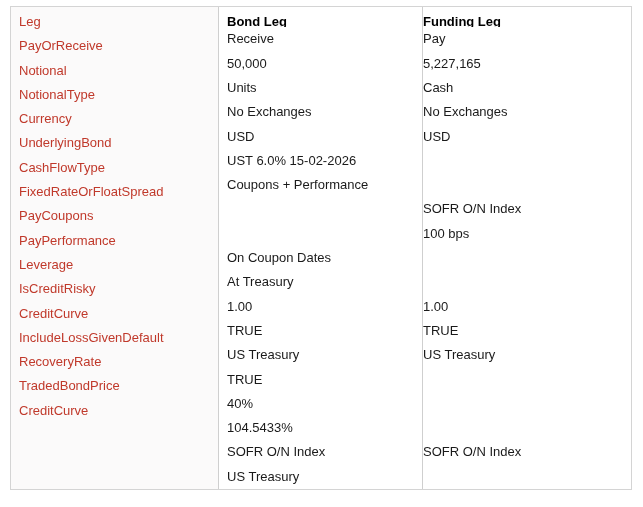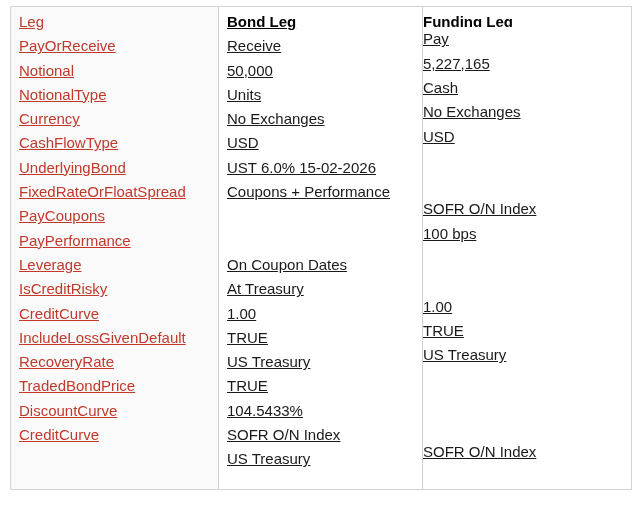--- a/index.html
+++ b/index.html
@@ -53,25 +53,24 @@
     border-right: 1px solid #cfcfcf;
   }
 
   .col-funding {
     flex: 1 1 auto;
   }
 
   .cell {
     height: 24.3px;
     line-height: 24.3px;
-    font-size: 15px;
+    font-size: 13px;
     color: #1a1a1a;
     white-space: nowrap;
     overflow: hidden;
-    text-decoration: underline;
   }
 
   .col-labels .cell {
     text-align: left;
     color: #c0392b;
   }
 
   .col-bond .cell,
   .col-funding .cell {
     text-align: left;
@@ -96,32 +95,31 @@
 
 <div id="term-sheet">
 
   <div class="col col-labels">
     <div class="cell is-header">Leg</div>
     <div>
         <div class="cell">PayOrReceive</div>
         <div class="cell">Notional</div>
         <div class="cell">NotionalType</div>
         <div class="cell">Currency</div>
+        <div class="cell">UnderlyingBond</div>
         <div class="cell">CashFlowType</div>
-        <div class="cell">UnderlyingBond</div>
         <div class="cell">FixedRateOrFloatSpread</div>
         <div class="cell">PayCoupons</div>
         <div class="cell">PayPerformance</div>
         <div class="cell">Leverage</div>
         <div class="cell">IsCreditRisky</div>
         <div class="cell">CreditCurve</div>
         <div class="cell">IncludeLossGivenDefault</div>
         <div class="cell">RecoveryRate</div>
         <div class="cell">TradedBondPrice</div>
-        <div class="cell">DiscountCurve</div>
         <div class="cell">CreditCurve</div>
       </div>
   </div>
 
   <div class="col-gutter"></div>
 
   <div class="col col-bond">
     <div class="cell is-header">Bond Leg</div>
     <div>
         <div class="cell">Receive</div>
@@ -132,20 +130,21 @@
         <div class="cell">UST 6.0% 15-02-2026</div>
         <div class="cell">Coupons + Performance</div>
         <div class="cell is-blank"></div>
         <div class="cell is-blank"></div>
         <div class="cell">On Coupon Dates</div>
         <div class="cell">At Treasury</div>
         <div class="cell">1.00</div>
         <div class="cell">TRUE</div>
         <div class="cell">US Treasury</div>
         <div class="cell">TRUE</div>
+        <div class="cell">40%</div>
         <div class="cell">104.5433%</div>
         <div class="cell">SOFR O/N Index</div>
         <div class="cell">US Treasury</div>
       </div>
   </div>
 
   <div class="col col-funding">
     <div class="cell is-header">Funding Leg</div>
     <div>
         <div class="cell">Pay</div>

